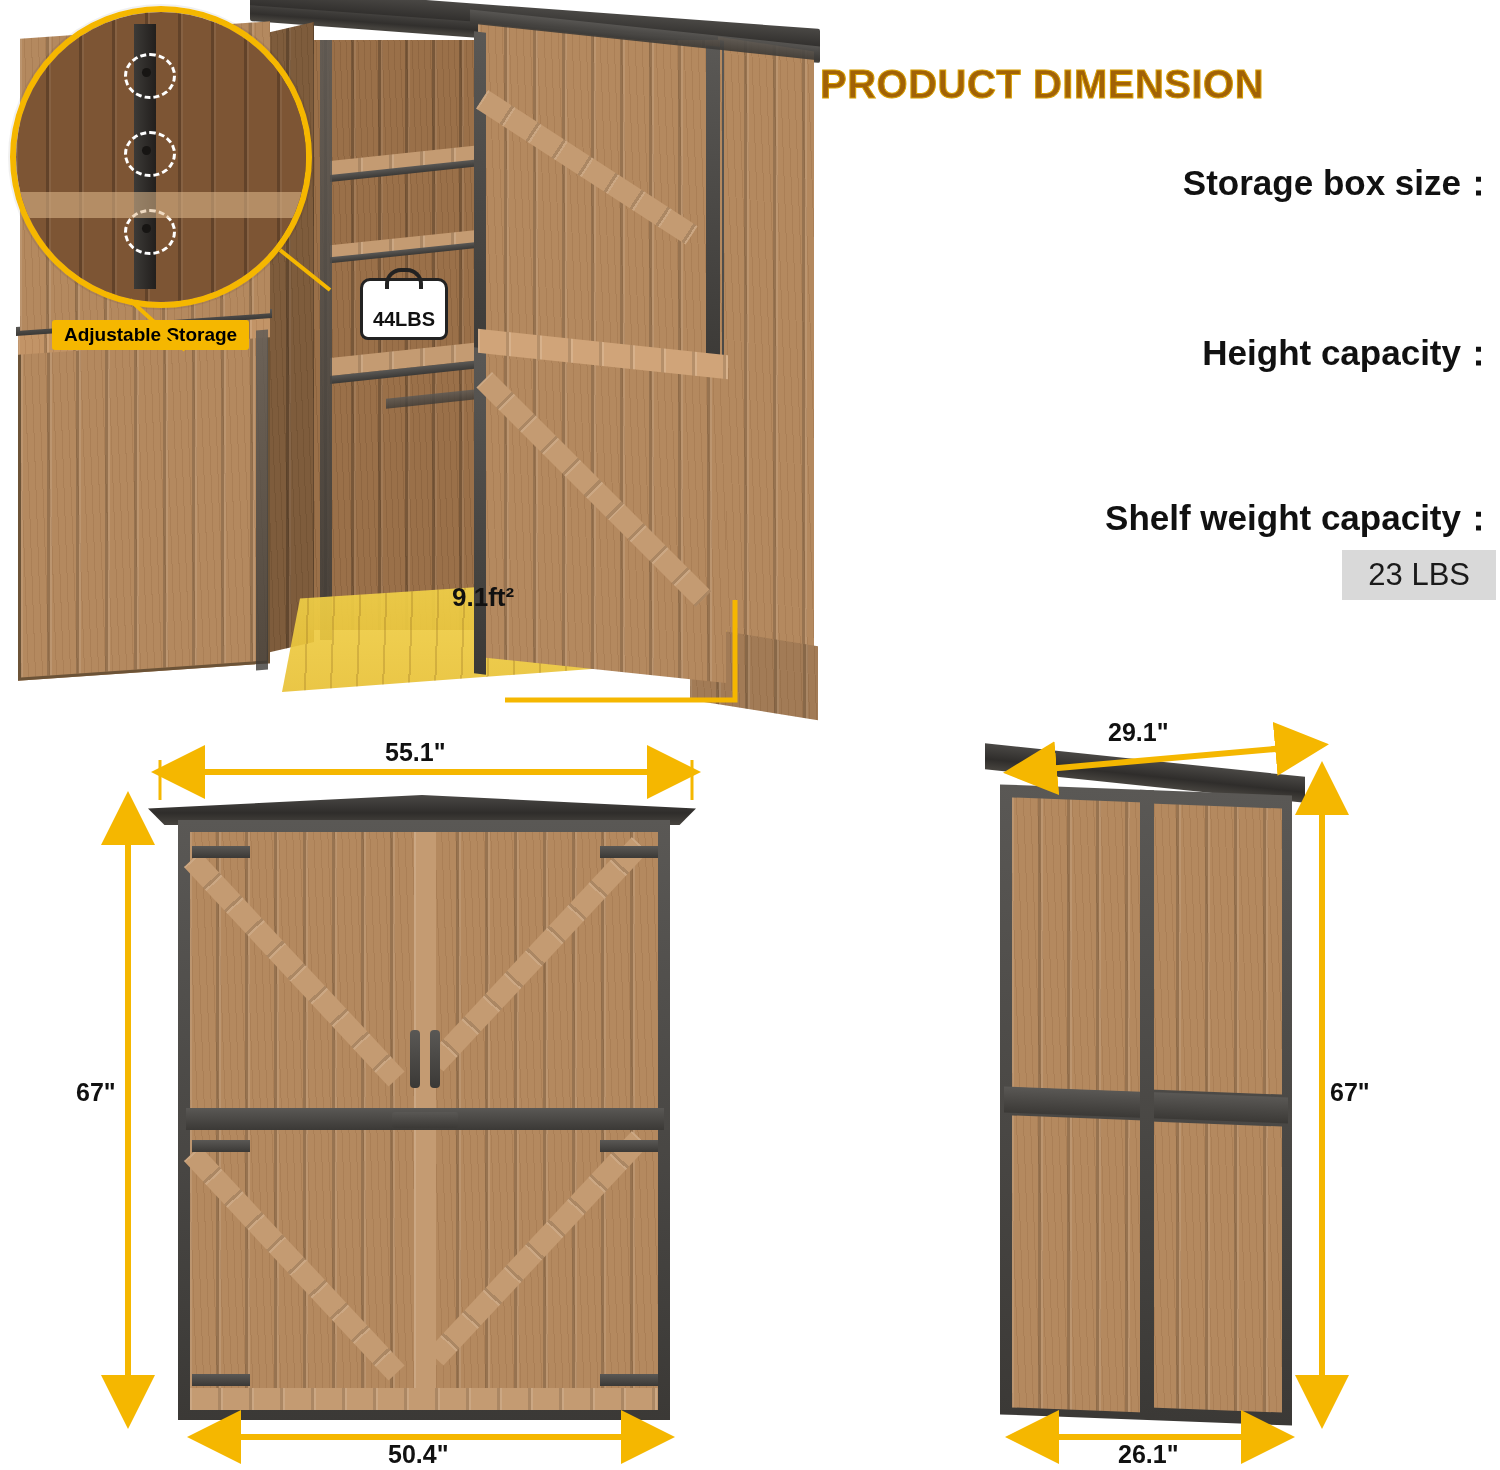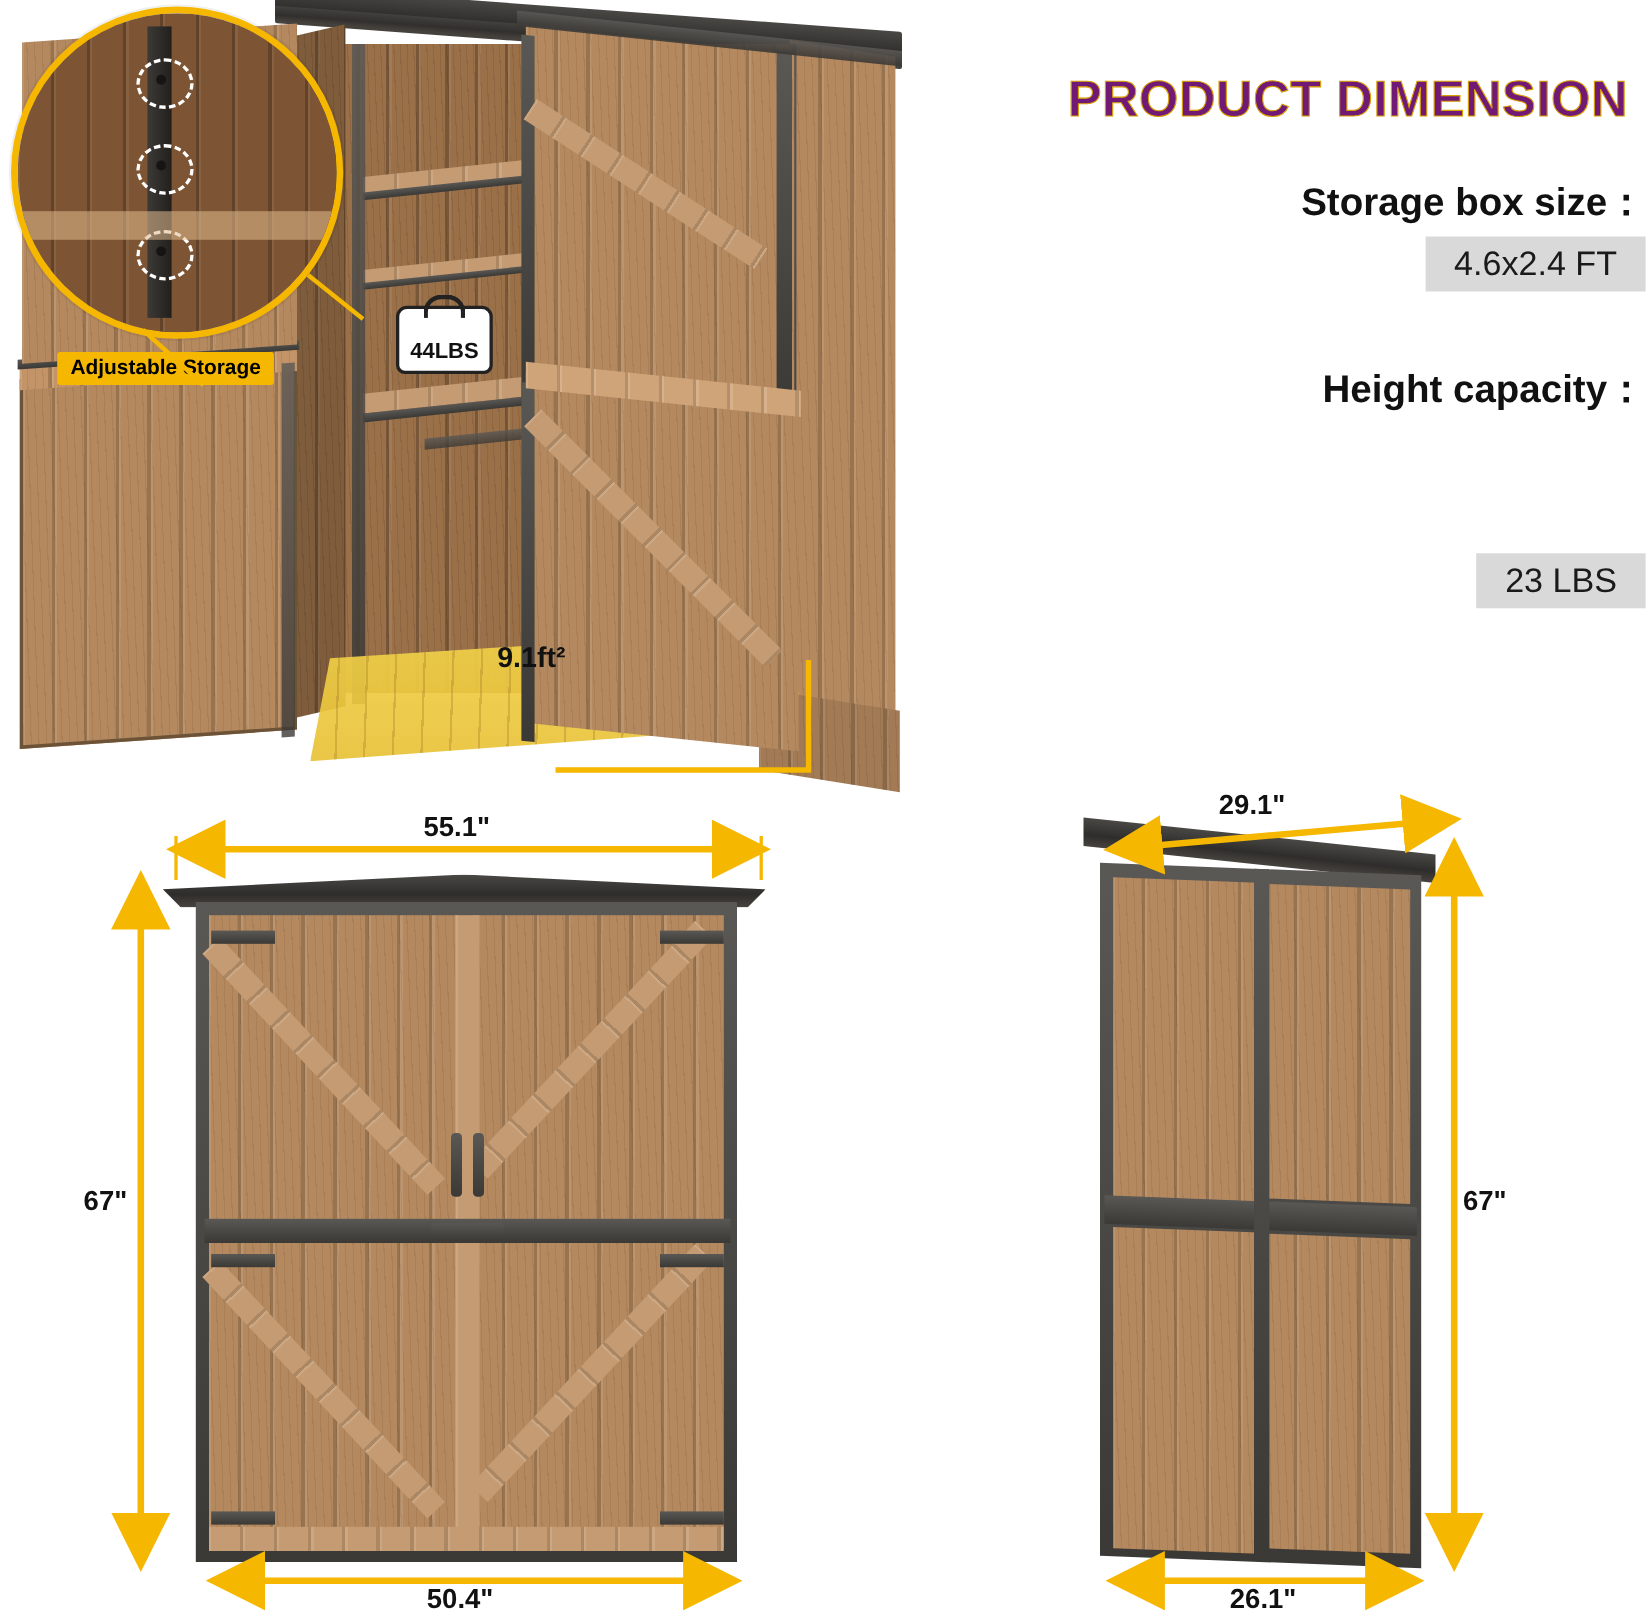--- a/index.html
+++ b/index.html
@@ -42,22 +42,22 @@
         rgba(255,255,255,0.12) 0px, rgba(255,255,255,0.12) 2px,
         rgba(0,0,0,0.00) 2px, rgba(0,0,0,0.00) 28px,
         rgba(0,0,0,0.13) 28px, rgba(0,0,0,0.13) 31px);
   }
   .metal{background:linear-gradient(180deg,#5a5855,#3b3936);}
   .roof{background:linear-gradient(180deg,#4a4845 0%,#2f2d2b 60%,#47443f 100%);}
 
   
   .headline{
     position:absolute;left:820px;top:62px;width:660px;
-    text-align:right;
-    font-size:46px;font-weight:bold;color:#701a75;
+    text-align:left;
+    font-size:40px;font-weight:bold;color:#a16207;
     letter-spacing:.5px;
     -webkit-text-stroke:1px #d89f00;
   }
   .spec{position:absolute;right:4px;text-align:right;}
   .spec-label{
     font-size:35px;font-weight:bold;color:#111;white-space:nowrap;
   }
   .spec-value{
     display:inline-block;margin-top:8px;
     background:#d9d9d9;color:#1a1a1a;
@@ -205,28 +205,28 @@
     <div class="weight-handle"></div>
     <span>44LBS</span>
   </div>
 
   <div class="area-tag">9.1ft²</div>
 
   <div class="headline">PRODUCT DIMENSION</div>
 
   <div class="spec" style="top:160px;width:660px;">
     <div class="spec-label">Storage box size：</div>
-    <div class="spec-value">4.6x2.4 FT</div>
   </div>
 
   <div class="spec" style="top:330px;width:660px;">
     <div class="spec-label">Height capacity：</div>
   </div>
 
   <div class="spec" style="top:495px;width:700px;">
+    <div class="spec-label">Shelf weight capacity：</div>
     <div class="spec-value">23 LBS</div>
   </div>
 
   <div>
 
     <div class="roof" style="position:absolute;left:148px;top:795px;width:548px;height:30px;clip-path:polygon(3% 100%,0% 45%,50% 0%,100% 45%,97% 100%);"></div>
 
     <div class="metal" style="position:absolute;left:178px;top:820px;width:492px;height:600px;"></div>
 
     <div class="wood" style="position:absolute;left:190px;top:832px;width:228px;height:282px;"></div>

